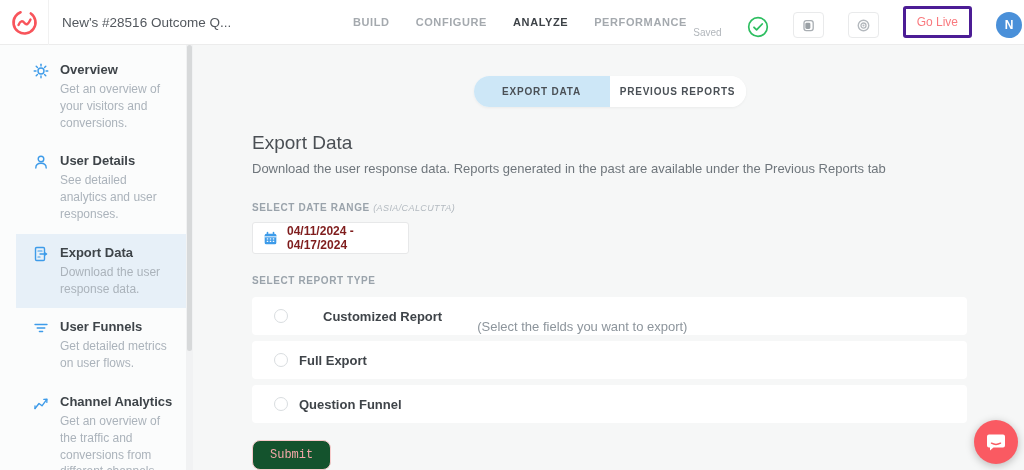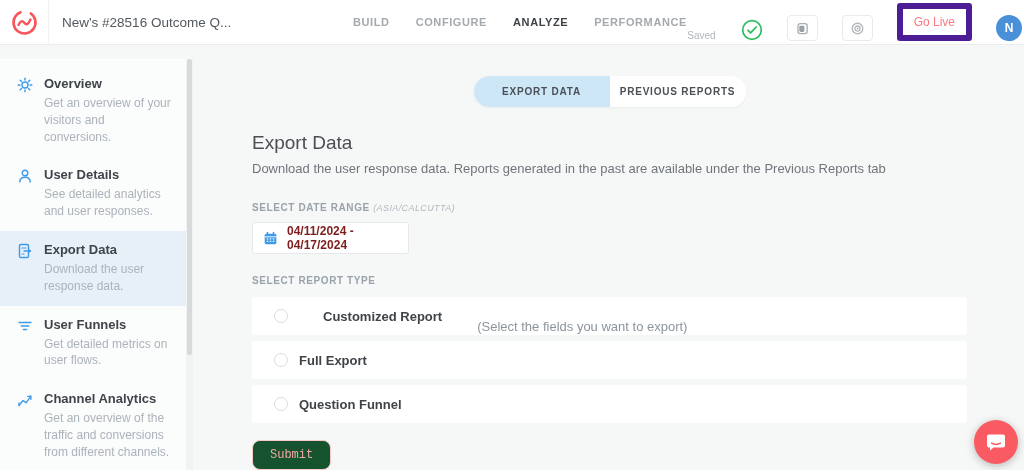--- a/index.html
+++ b/index.html
@@ -13,27 +13,27 @@
   .logo-wrap { width:49px; height:45px; display:flex; align-items:center; justify-content:center;
                border-right:1px solid #f1f1f1; cursor:pointer; }
   .doc-title { margin-left:13px; font-size:13.5px; color:#53585e; }
   .topnav { position:absolute; left:50%; transform:translateX(-50%); display:flex; gap:26px;margin-left:8px; }
   .topnav .nav-item { font-size:11px; letter-spacing:.6px; font-weight:700; color:#a4a9ae; cursor:pointer; }
   .topnav .nav-item.active { color:#3d4247; }
   .top-right { position:absolute; right:2px; display:flex; align-items:flex-end; gap:24px; }
   .saved-label { font-size:10px; color:#b1b6bb; margin-right:1px; }
   .icon-btn { width:31px; height:26px; background:#fff; border:1px solid #e9eaeb; border-radius:4px;
               display:flex; align-items:center; justify-content:center; cursor:pointer; }
-  .go-live-btn { font-size:12px; color:#f9797e; border:6px solid #4c1d95; background:#fff;
+  .go-live-btn { font-size:12px; color:#f9797e; border:3px solid #4c1d95; background:#fff;
                  border-radius:3px; padding:6px 11px; cursor:pointer; font-family:inherit; }
   .avatar { width:26px; height:26px; border-radius:50%; background:#4a90d9; color:#fff;
             font-size:12px; font-weight:700; display:flex; align-items:center; justify-content:center; cursor:pointer; }
 
   
-  .sidebar { position:absolute; top:59px; left:0; bottom:0; width:193px; background:#fbfcfc; padding-top:6px; }
+  .sidebar { position:absolute; top:45px; left:0; bottom:0; width:193px; background:#fbfcfc; padding-top:6px;padding-left:16px; }
   .side-item { display:flex; gap:11px; padding:11px 18px 11px 17px; cursor:pointer; }
   .side-item.active { background:#e7f0f8; }
   .side-icon { flex:0 0 16px; padding-top:1px; }
   .side-label { font-size:13px; color:#3e4449; font-weight:700; }
   .side-desc { font-size:12px; color:#abb3bb; line-height:1.4; margin-top:4px; }
   .side-scrollbar { position:absolute; top:0; right:0; width:7px; height:100%; background:#f1f2f3; }
   .side-scroll-thumb { position:absolute; top:0; left:1px; width:5px; height:72%; background:#d7d9da; border-radius:3px; cursor:pointer; }
 
   
   .main { position:absolute; top:45px; left:193px; right:0; bottom:0; padding:31px 0 0 59px; }

